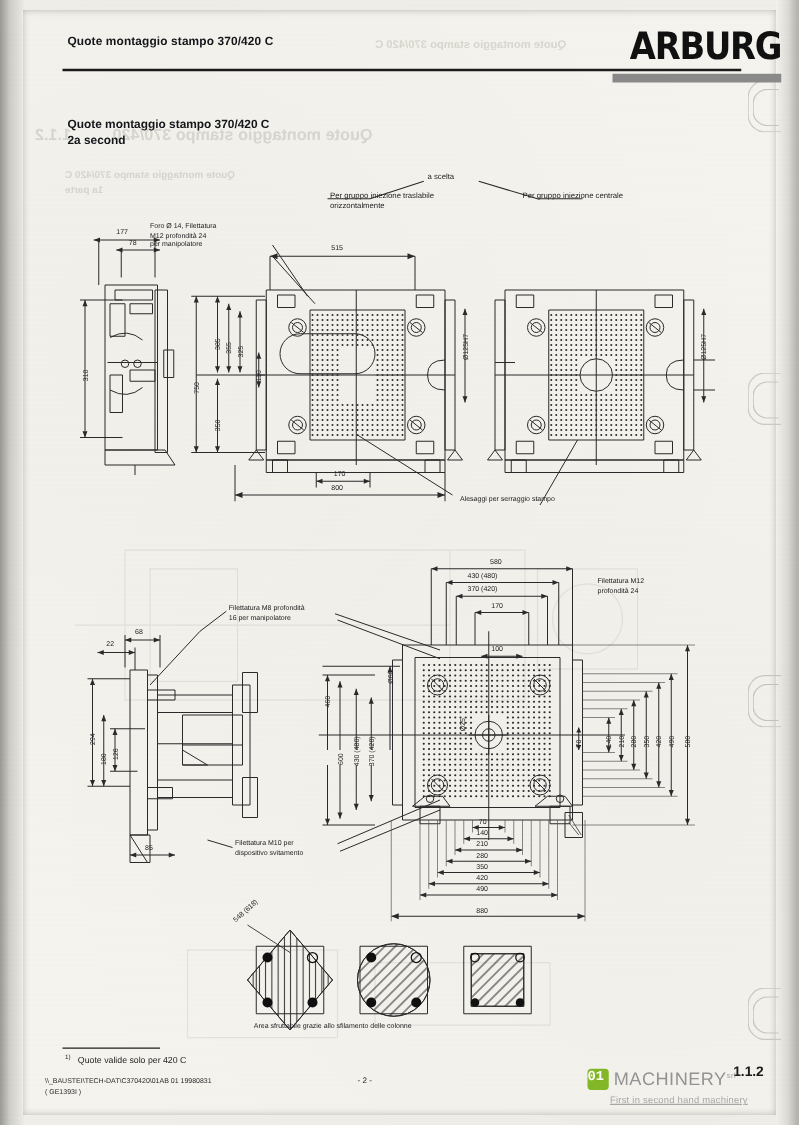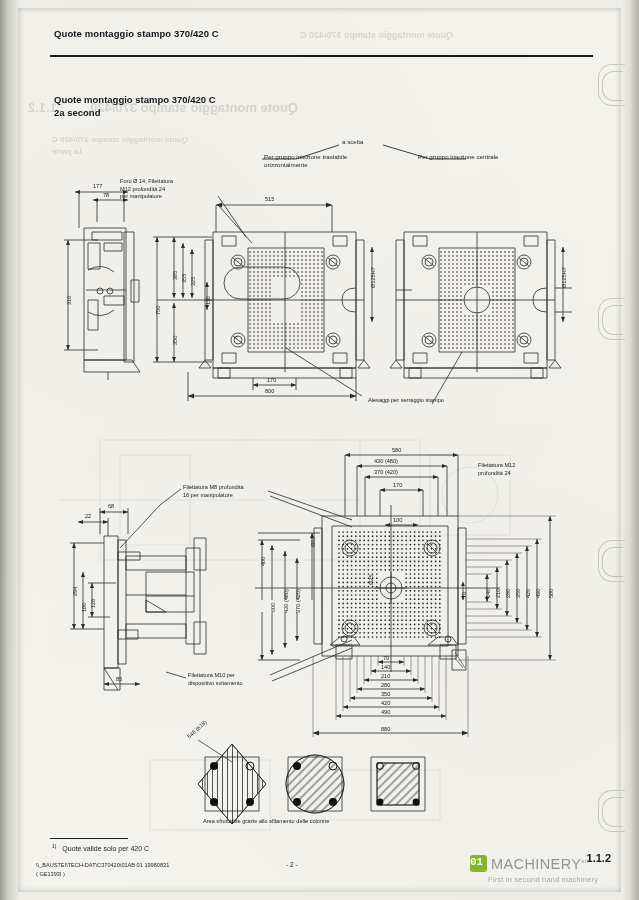--- a/index.html
+++ b/index.html
@@ -54,21 +54,21 @@
   .pageno{position:absolute;left:286px;top:861px;font-size:6.5px;color:#222;}
   .chapno{position:absolute;right:28px;top:852px;font-size:11px;font-weight:bold;color:#1c1c1c;}
 
   
   .wm{position:absolute;left:470px;top:855px;display:flex;align-items:center;gap:4px;opacity:.92;}
   .wm-logo{width:17px;height:17px;background:#7cb518;border-radius:3px;position:relative;flex:0 0 auto;}
   .wm-logo span{position:absolute;left:0;right:4px;top:1px;text-align:center;color:#fff;
      font-size:11px;font-weight:bold;font-family:Liberation Mono, monospace;}
   .wm-txt{font-size:14.5px;color:#8e8e8e;letter-spacing:.4px;font-family:"Liberation Sans",sans-serif;}
   .wm-sup{font-size:6px;color:#9a9a9a;vertical-align:super;}
-  .wm-sub{position:absolute;left:488px;top:875px;font-size:7.5px;color:#a9a9a9;letter-spacing:.2px;}
+  .wm-sub{position:absolute;left:488px;top:875px;font-size:7.5px;color:#a9a9a9;letter-spacing:.2px;text-decoration:underline;}
 </style>
 </head>
 <body>
 
 <div class="page">
   <div class="edge-shadow-l"></div>
   <div class="paper"></div>
   <div class="edge-shadow-r"></div>
 
   <div class="punch" style="top:64px">
@@ -98,20 +98,24 @@
       <line x1="60" y1="500" x2="360" y2="500"></line>
       <rect x="430" y="455" width="80" height="80"></rect>
       <circle cx="470" cy="495" r="28"></circle>
       <rect x="150" y="760" width="120" height="70"></rect>
       <rect x="300" y="770" width="140" height="50"></rect>
     </g>
   </svg>
 
   <div class="hdr-title">Quote montaggio stampo 370/420 C</div>
   <div class="hdr-rule"></div>
+  <div class="logo">
+    <div class="logo-word">ARBURG</div>
+    <div class="logo-bar"></div>
+  </div>
 
   <div class="doc-title">
     <div>Quote montaggio stampo 370/420 C</div>
     <div>2a second</div>
   </div>
 
   <div class="t s6" style="left:342px;top:138px;">a scelta</div>
   <svg width="639" height="900">
     <g stroke="#2a2a2a" stroke-width="0.9" fill="none">
       <line x1="339" y1="145" x2="296" y2="159"></line>

